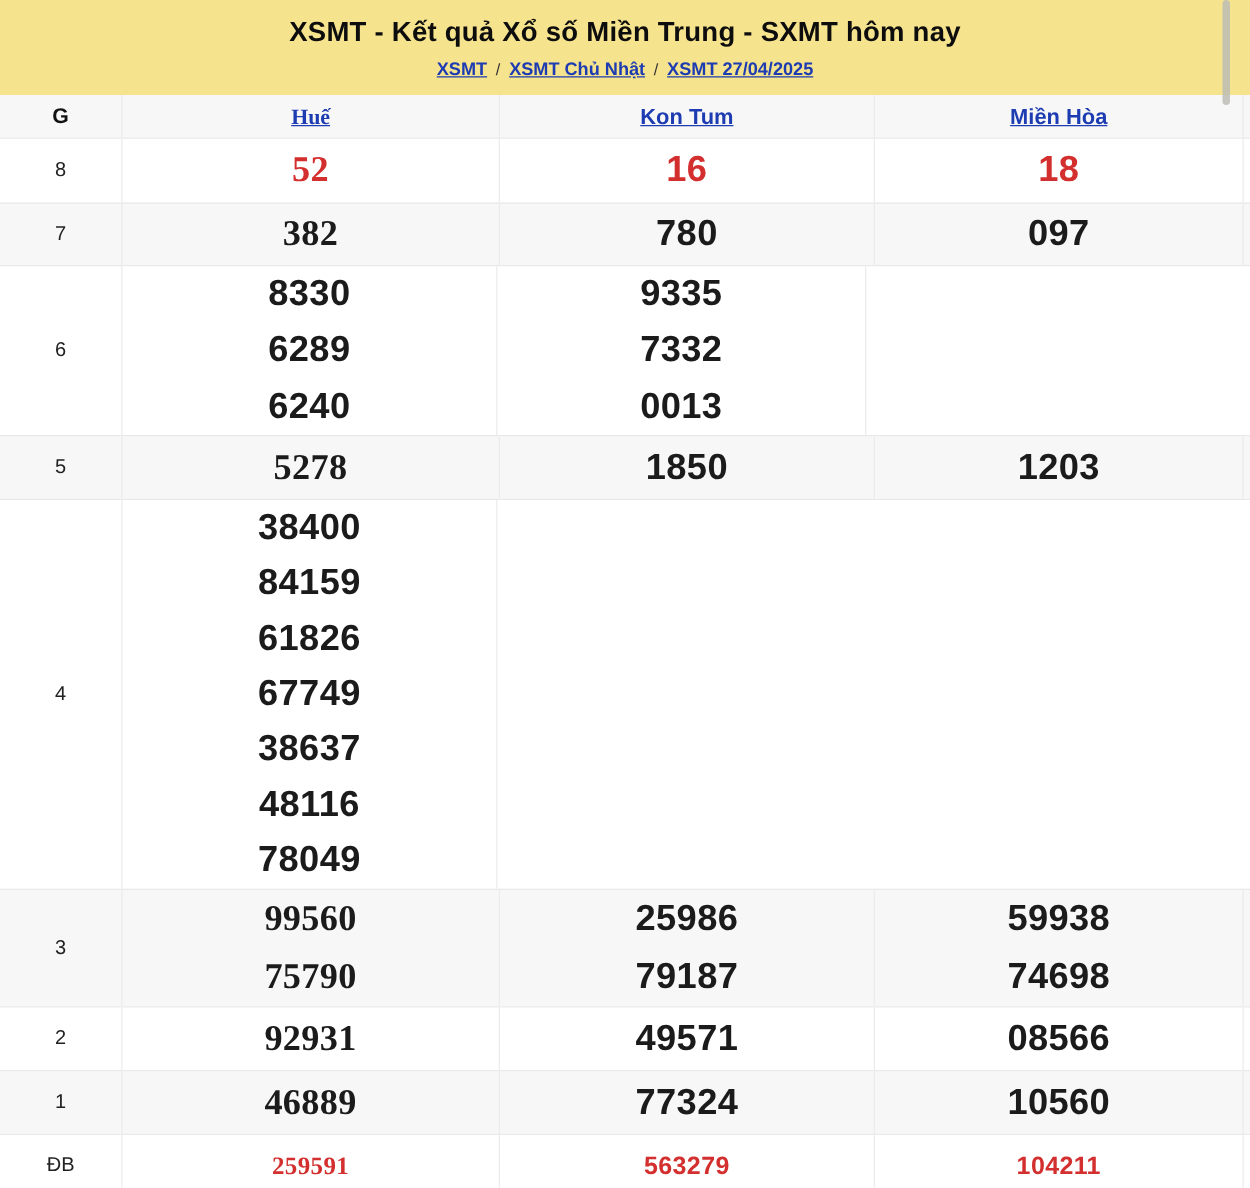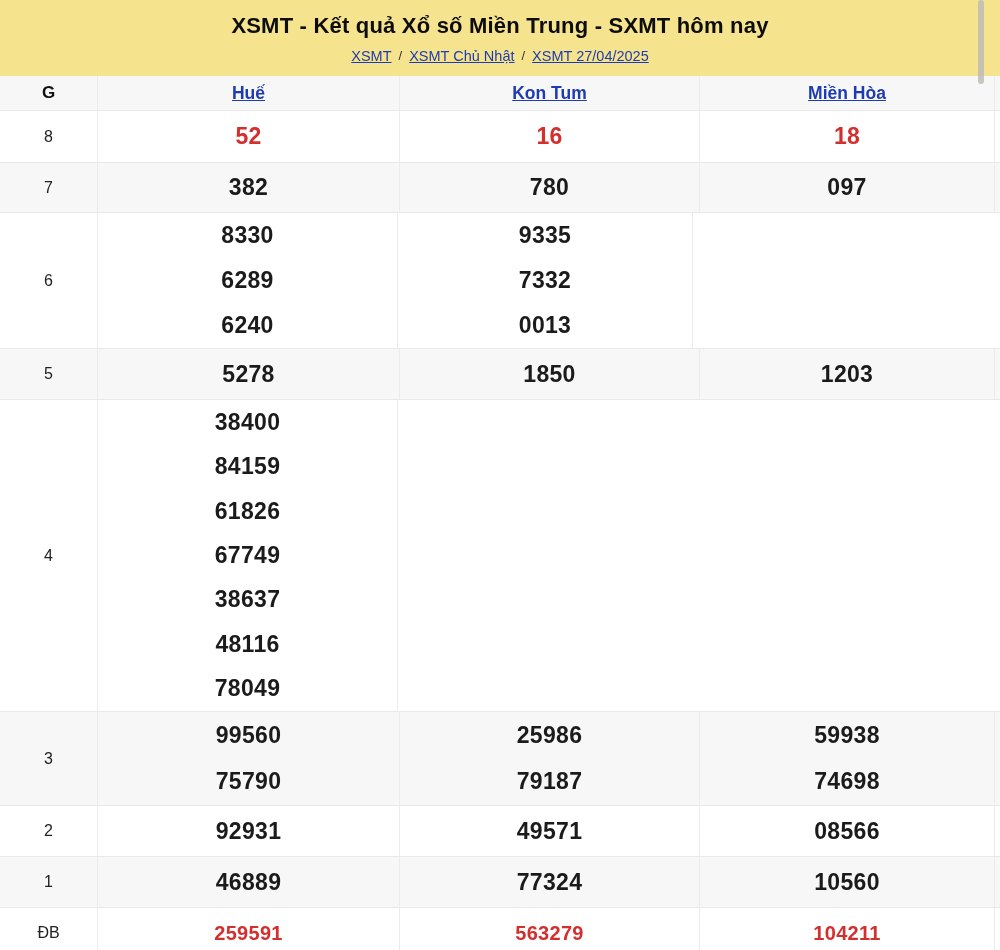--- a/index.html
+++ b/index.html
@@ -13,38 +13,38 @@
   *{margin:0;padding:0;box-sizing:border-box;}
   html,body{width:1000px;height:950px;overflow:hidden;background:#fff;
     font-family:"Liberation Sans","DejaVu Sans",sans-serif;color:var(--text);}
   .page{position:relative;width:1000px;height:950px;}
 
   
   .top-banner{height:76px;background:var(--yellow);
     display:flex;flex-direction:column;align-items:center;justify-content:center;gap:9px;text-align:center;}
   .page-title{font-size:22px;font-weight:700;color:#0d0d0d;letter-spacing:.2px;}
   .breadcrumb{display:flex;align-items:center;gap:7px;font-size:14.5px;}
-  .breadcrumb a{color:var(--blue);font-weight:400;text-decoration:underline;cursor:pointer;}
+  .breadcrumb a{color:var(--blue);font-weight:700;text-decoration:underline;cursor:pointer;}
   .breadcrumb .sep{color:#333;font-size:13px;}
 
   
   .lottery-table{width:1000px;}
   .trow{display:flex;width:1000px;border-top:1px solid var(--border);}
   .trow.alt{background:var(--alt);}
   .thead-row{height:34px;background:var(--alt);border-top:none;}
   .gcell{width:98px;display:flex;align-items:center;justify-content:center;
     border-right:1px solid #ECECEC;flex:none;font-size:16px;color:#222;}
   .cell{display:flex;flex-direction:column;justify-content:space-around;align-items:center;
     border-right:1px solid #ECECEC;flex:none;}
-  .c1{width:302px;}.c2{width:300px;}.c3{width:295px;}
+  .c1{width:302px;font-family:Liberation Serif, serif;}.c2{width:300px;}.c3{width:295px;}
   .sliver{width:5px;flex:none;border-right:none;}
   .thead-row .gcell{font-size:17px;font-weight:700;color:#111;}
   .col-link{font-size:17.5px;font-weight:700;color:var(--blue);
     text-decoration:underline;cursor:pointer;}
-  .num{font-size:23px;font-weight:700;color:var(--text);letter-spacing:.3px;line-height:1;}
+  .num{font-size:29px;font-weight:700;color:var(--text);letter-spacing:.3px;line-height:1;}
   .trow.hl .num{color:var(--red);}
   .row-db .num{font-size:20px;}
   
   .h-8{height:52px;}.h-sm{height:51px;}.h-7{height:50px;}
   .h-6{height:136px;}.h-4{height:312px;}.h-3{height:94px;}.h-db{height:50px;}
 
   
   .scroll-thumb{position:absolute;left:978px;top:0;width:6px;height:84px;
     border-radius:3px;background:#BDBCB6;opacity:.85;}
 </style>

